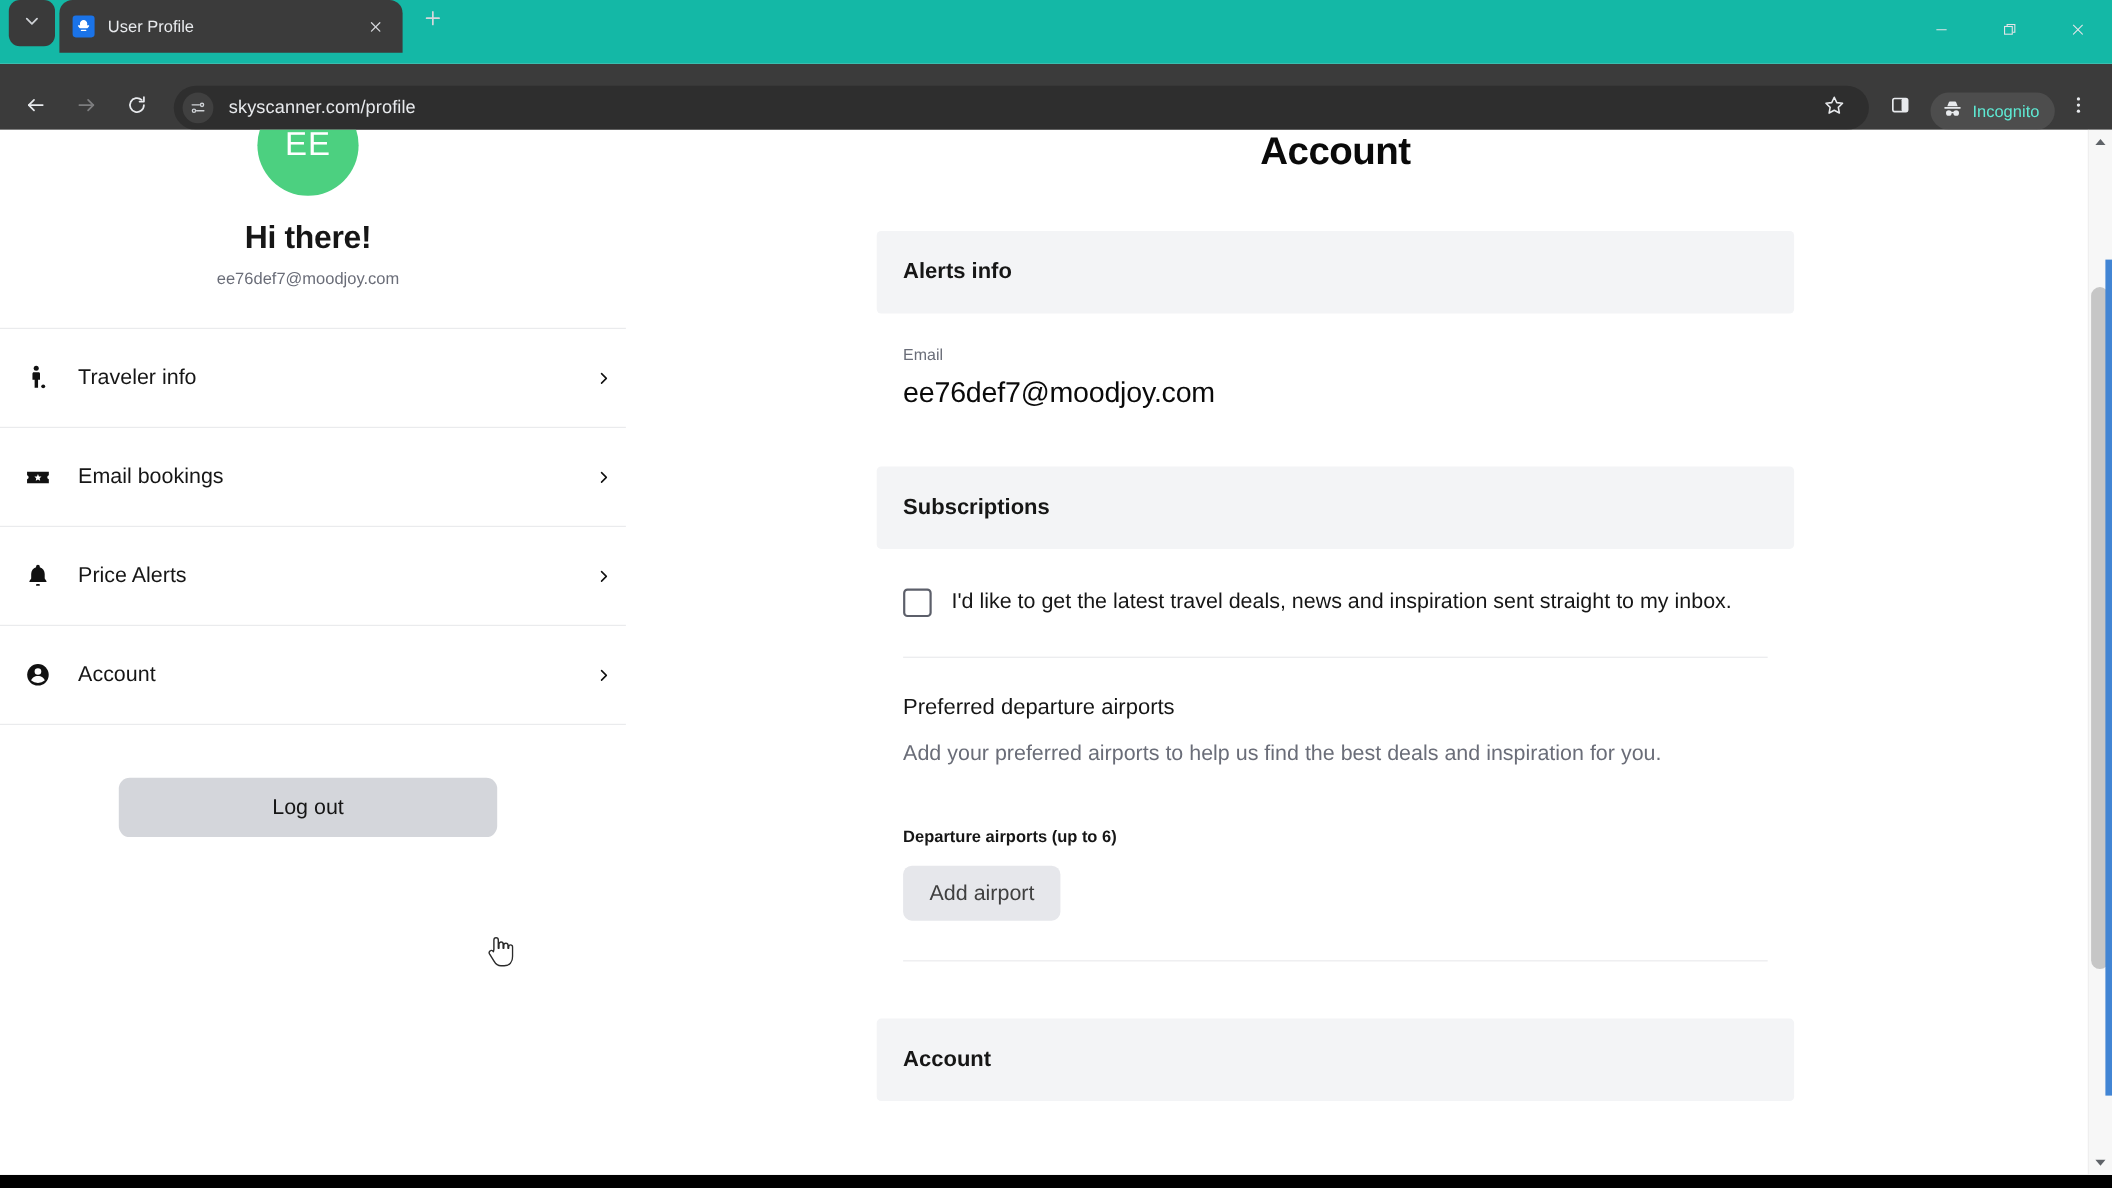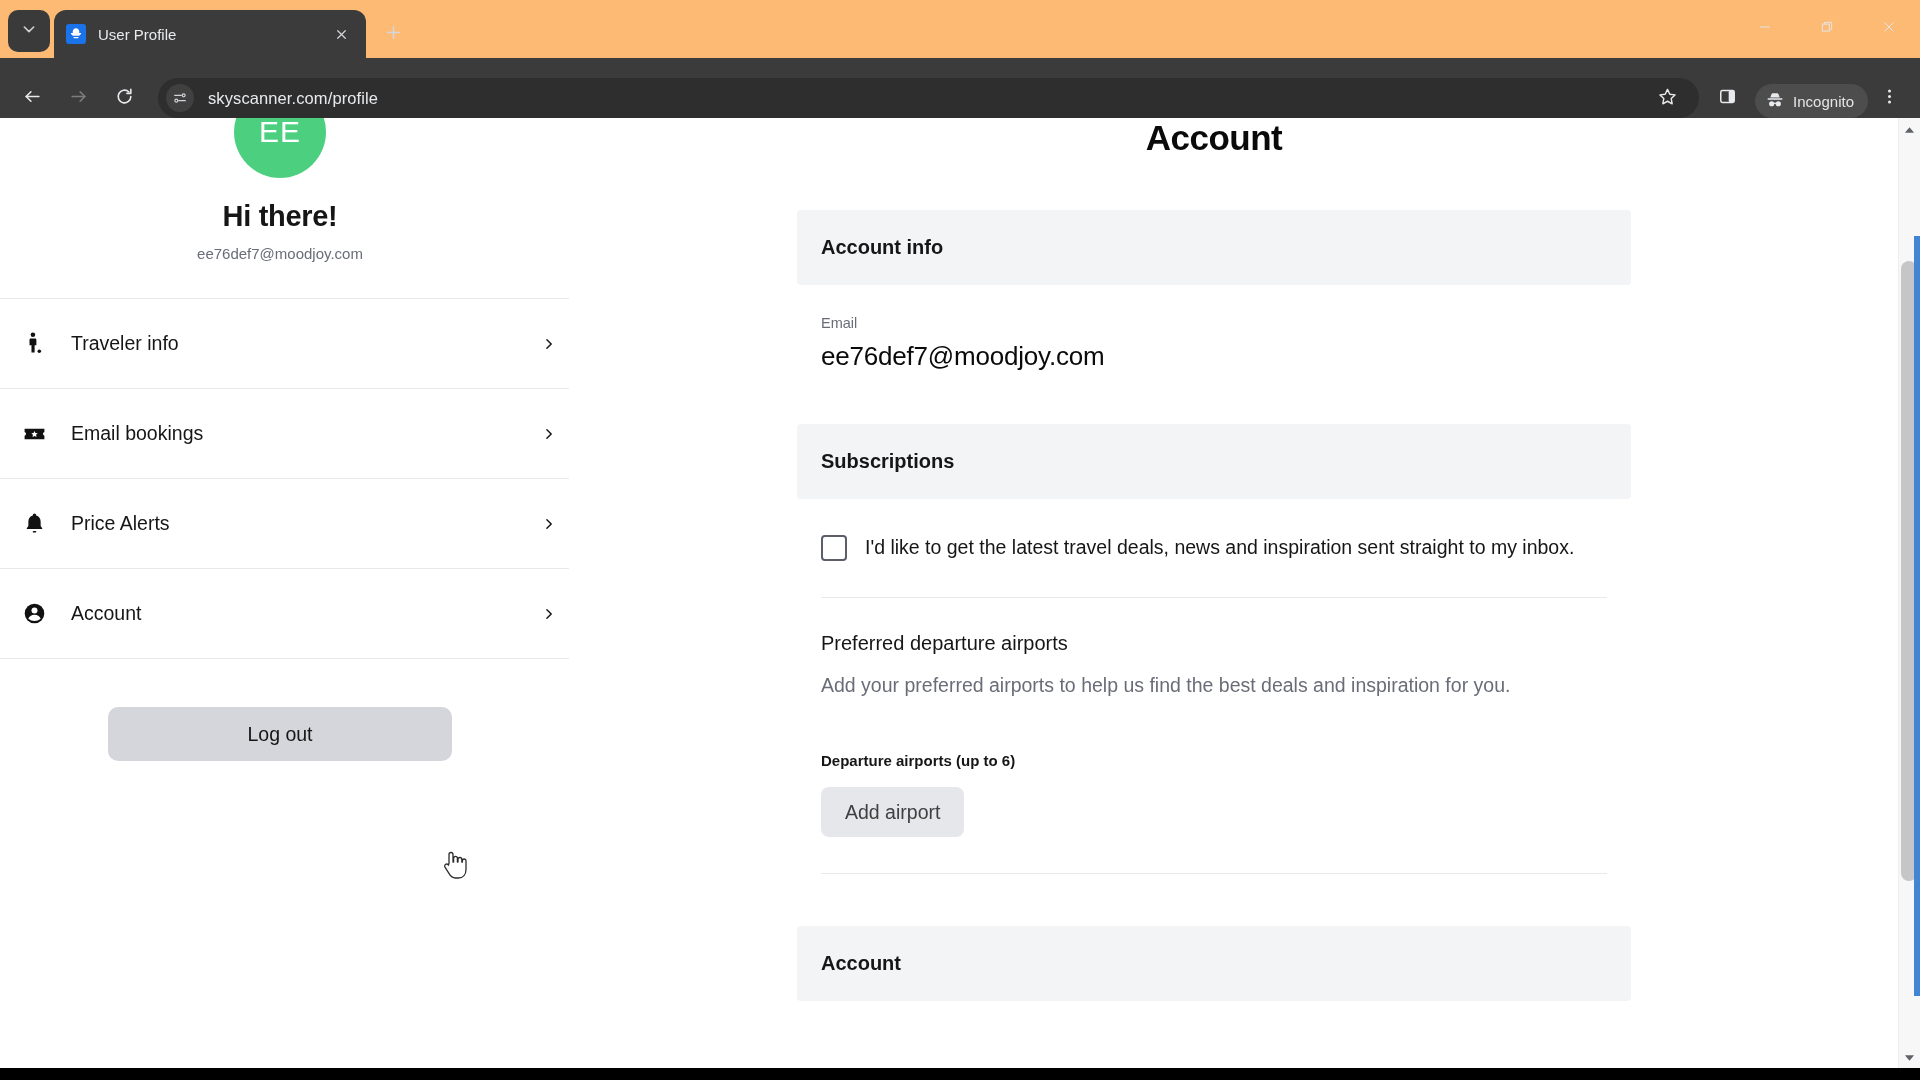--- a/index.html
+++ b/index.html
@@ -7,22 +7,22 @@
     width: 1920px; height: 1080px;
     overflow: hidden;
     font-family: "Liberation Sans", sans-serif;
     background: #ffffff;
   }
 
   
   .browser { width: 1920px; height: 1080px; display: flex; flex-direction: column; }
 
   .tabstrip {
-    height: 58px; background: #fdba74;
-    display: flex; align-items: flex-end; padding-left: 8px;
+    height: 58px; background: #14b8a6;
+    display: flex; padding-left: 8px;
     position: relative; flex: 0 0 58px;
   }
   .tab-list-btn {
     width: 42px; height: 42px; margin-bottom: 6px; margin-right: 4px;
     border-radius: 10px; background: #3a3a3a;
     display: flex; align-items: center; justify-content: center;
     cursor: pointer;
   }
   .tab-list-btn svg { width: 16px; height: 16px; }
 
@@ -89,21 +89,21 @@
   .site-info svg { width: 16px; height: 16px; }
   .url-text { color: #e8eaed; font-size: 16.5px; letter-spacing: .1px; }
   .omni-right { margin-left: auto; display: flex; align-items: center; }
 
   .incognito-pill {
     height: 34px; border-radius: 17px; background: #4d4d4d;
     display: flex; align-items: center; padding: 0 14px 0 10px;
     margin: 0 2px; cursor: pointer;
   }
   .incognito-pill svg { width: 20px; height: 20px; margin-right: 8px; }
-  .incognito-pill span { color: #e5e5e5; font-size: 15px; }
+  .incognito-pill span { color: #5eead4; font-size: 15px; }
   .menu-dots { width: 38px; height: 40px; display: flex; align-items: center; justify-content: center; cursor: pointer; }
 
   
   .viewport {
     flex: 1; background: #ffffff; position: relative; overflow: hidden;
     display: flex;
   }
   .page {
     flex: 1; display: flex; position: relative;
     padding-right: 22px;
@@ -458,21 +458,21 @@
         </div>
 
         <button class="logout-btn">Log out</button>
       </div>
 
       <div class="right-col">
         <div class="panel">
 
           <div class="account-title">Account</div>
 
-          <div class="section-head">Account info</div>
+          <div class="section-head">Alerts info</div>
 
           <div class="field-block">
             <div class="field-label">Email</div>
             <div class="field-value">ee76def7@moodjoy.com</div>
           </div>
 
           <div class="section-head">Subscriptions</div>
 
           <div class="check-row">
             <span class="checkbox"></span>

